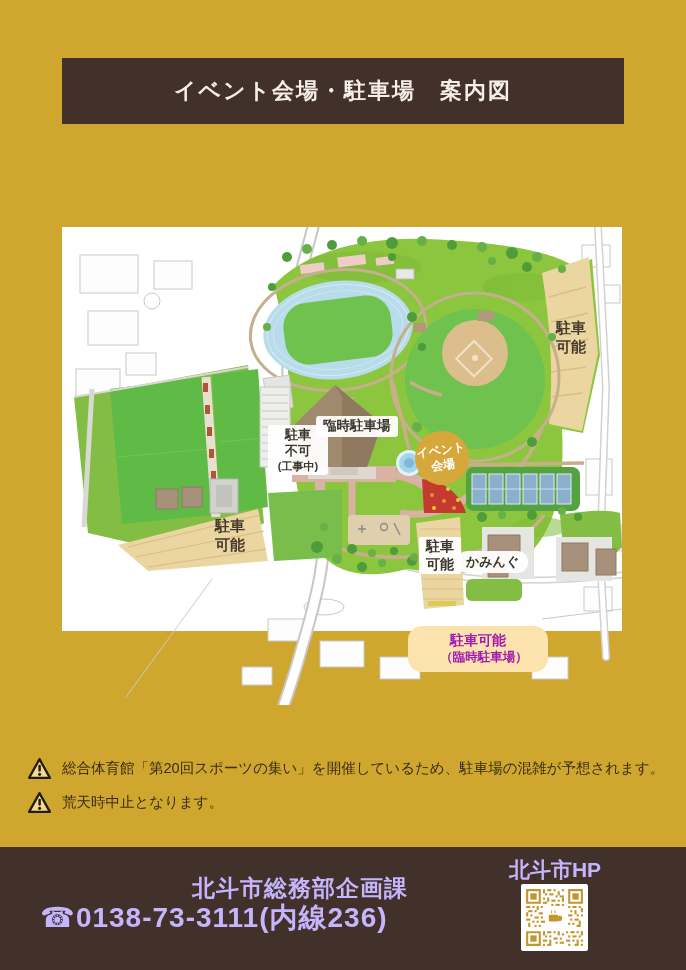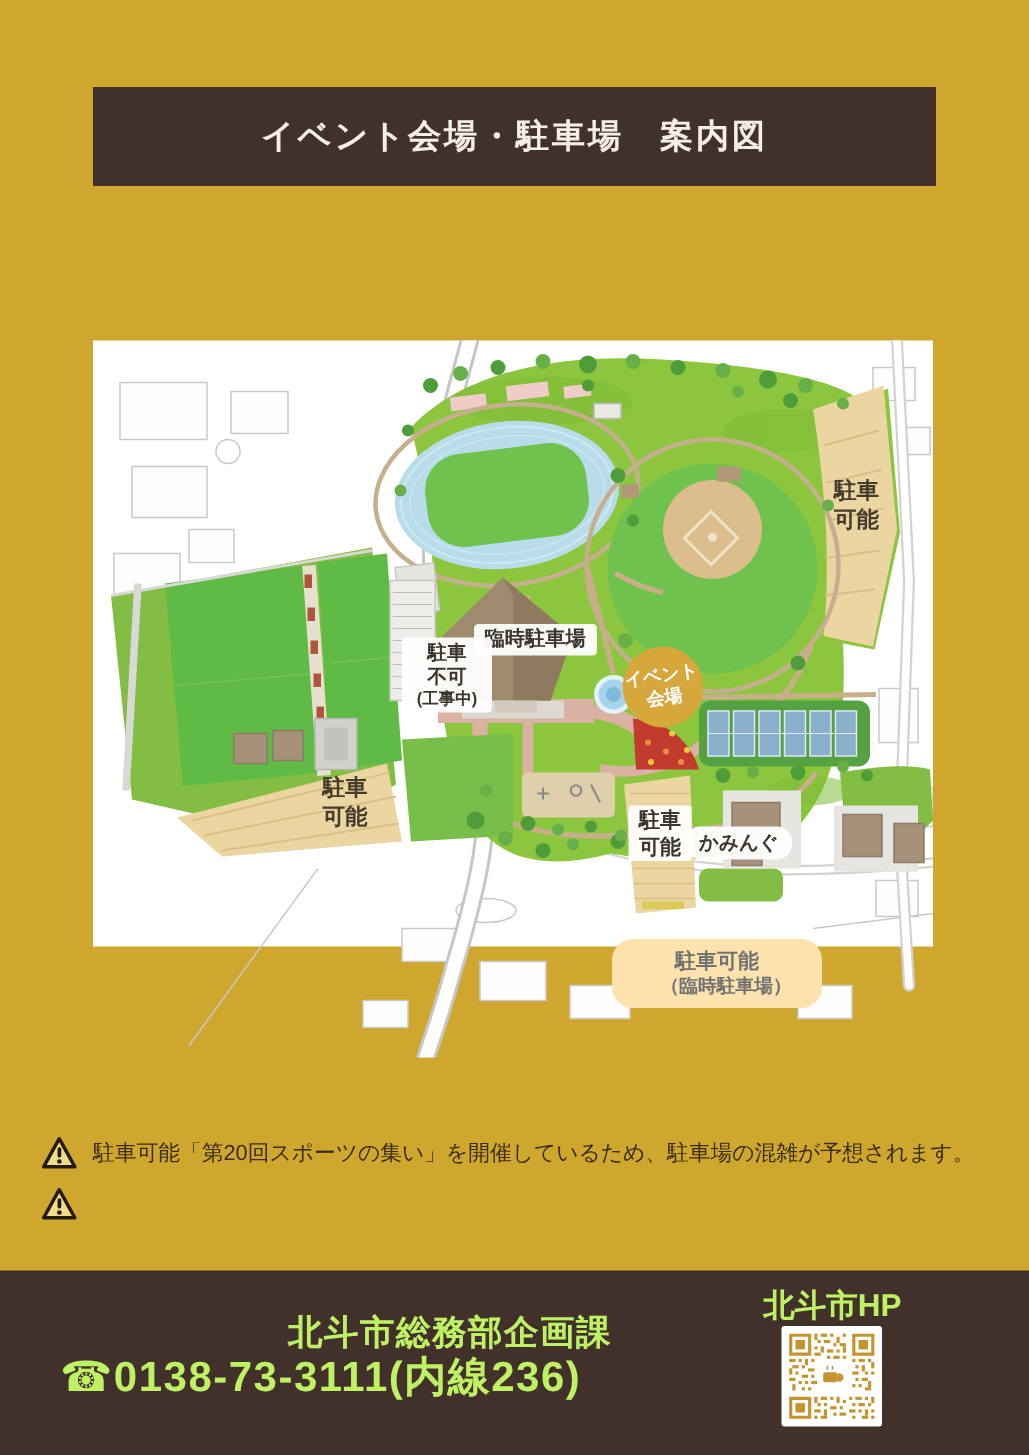--- a/index.html
+++ b/index.html
@@ -19,32 +19,32 @@
   .lbl-construction{left:206px;top:198px;width:60px;font-size:13px;padding:2px 0;}
   .lbl-construction .small{font-size:11px;display:block;}
   .lbl-construction span{display:block;}
   .badge-event{left:353px;top:204px;width:54px;height:54px;border-radius:50%;background:#D6A73B;
                color:#FFFFFF;font-size:12px;font-weight:700;display:flex;flex-direction:column;
                align-items:center;justify-content:center;line-height:1.25;transform:rotate(-8deg);}
   .lbl-parking-west{left:149px;top:290px;width:38px;font-size:15px;}
   .lbl-parking-south{left:357px;top:310px;width:42px;font-size:14px;padding:1px 0;border-radius:2px;}
   .lbl-kamingu{left:395px;top:324px;padding:3px 9px;font-size:13px;border-radius:10px;}
   .lbl-temp{left:346px;top:399px;width:140px;padding:6px 0 7px 0;border-radius:14px;background:#FCE3AE;
-            color:#737373;}
+            color:#a21caf;}
   .lbl-temp .l1{display:block;font-size:14px;}
   .lbl-temp .l2{display:block;font-size:12.5px;padding-left:12px;}
   .map-label span{display:block;}
   
   .notice-row{position:absolute;left:27px;width:640px;display:flex;align-items:center;gap:10px;}
   .notice-row .txt{color:#3A2D15;font-size:14.5px;font-weight:500;letter-spacing:0;}
   .notice-1{top:757px;}
   .notice-2{top:791px;}
   .warn-icon{flex:0 0 auto;width:25px;height:23px;}
   
-  .footer{position:absolute;left:0;top:847px;width:686px;height:123px;background:#42302A;color:#bef264;}
+  .footer{position:absolute;left:0;top:847px;width:686px;height:123px;background:#42302A;color:#c4b5fd;}
   .footer .dept{position:absolute;left:40px;top:26px;width:520px;text-align:center;
                 font-size:23px;font-weight:600;letter-spacing:1px;}
   .footer .phone{position:absolute;left:40px;top:52px;width:520px;text-align:left;
                  font-size:28px;font-weight:600;letter-spacing:1px;}
   .footer .hp-label{position:absolute;left:500px;top:9px;width:110px;text-align:center;
                     font-size:21px;font-weight:600;}
   .qr-box{position:absolute;left:521px;top:37px;width:67px;height:67px;background:#FFFFFF;
           border-radius:2px;display:flex;align-items:center;justify-content:center;}
   .qr-box svg{width:61px;height:61px;}
 </style>
@@ -310,28 +310,29 @@
       <span class="l2">（臨時駐車場）</span>
     </div>
   </div>
 
   <div class="notice-row notice-1">
     <svg class="warn-icon" viewBox="0 0 24 22">
       <path d="M12,2 L22,20 L2,20 Z" fill="#F2DC8C" stroke="#241C12" stroke-width="2.2" stroke-linejoin="round"></path>
       <rect x="10.9" y="7.5" width="2.4" height="6.5" rx="1.1" fill="#241C12"></rect>
       <circle cx="12.1" cy="16.6" r="1.5" fill="#241C12"></circle>
     </svg>
-    <div class="txt">駐車可能「第20回スポーツの集い」を開催しているため、駐車場の混雑が予想されます。</div>
+    <div class="txt">総合体育館「第20回スポーツの集い」を開催しているため、駐車場の混雑が予想されます。</div>
   </div>
   <div class="notice-row notice-2">
     <svg class="warn-icon" viewBox="0 0 24 22">
       <path d="M12,2 L22,20 L2,20 Z" fill="#F2DC8C" stroke="#241C12" stroke-width="2.2" stroke-linejoin="round"></path>
       <rect x="10.9" y="7.5" width="2.4" height="6.5" rx="1.1" fill="#241C12"></rect>
       <circle cx="12.1" cy="16.6" r="1.5" fill="#241C12"></circle>
     </svg>
+    <div class="txt">荒天時中止となります。</div>
   </div>
 
   <div class="footer">
     <div class="dept">北斗市総務部企画課</div>
     <div class="phone">☎0138-73-3111(内線236)</div>
     <div class="hp-label">北斗市HP</div>
     <div class="qr-box">
       <svg viewBox="0 0 29 29">
         <g fill="#C2952E">
           <path d="M1,1 h7 v7 h-7 z M2,2 v5 h5 v-5 z" fill-rule="evenodd"></path>

